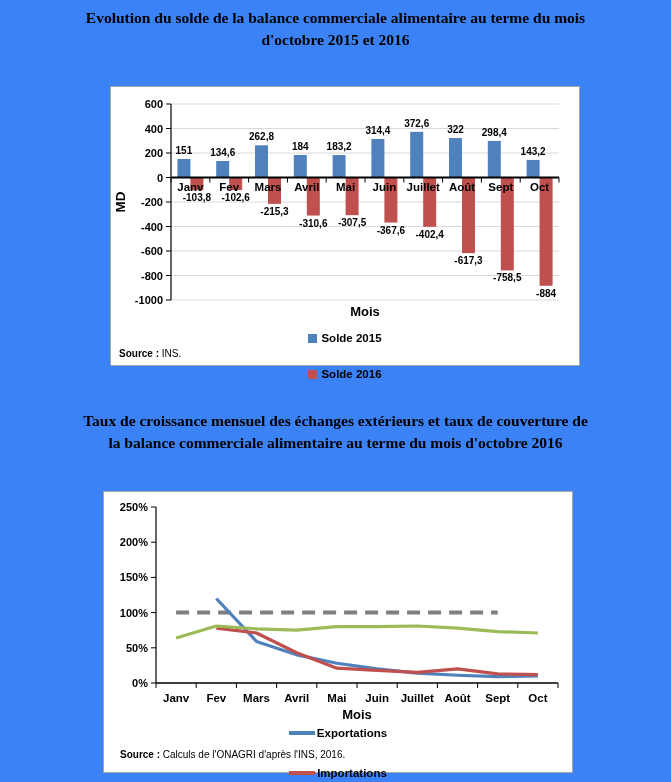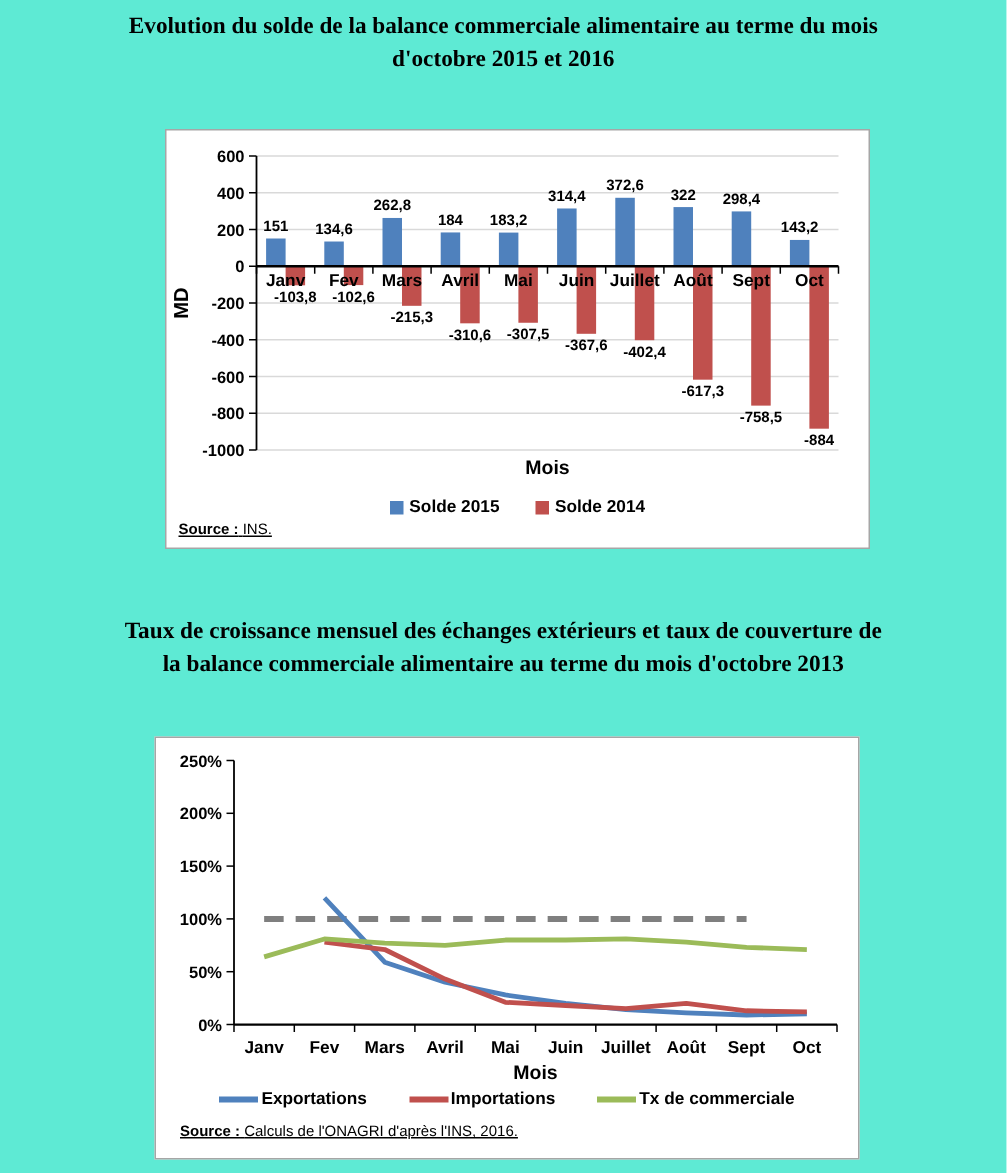--- a/index.html
+++ b/index.html
@@ -1,36 +1,36 @@
 <!DOCTYPE html>
 <html><head>
 <meta charset="utf-8">
 <style>
   html,body { margin:0; padding:0; background:#ffffff; }
   body { width:671px; height:782px; font-family:"Liberation Sans",sans-serif; color:#000; }
-  .page { position:relative; width:671px; height:782px; background:#5eead4; overflow:hidden; }
+  .page { position:relative; width:671px; height:782px; background:#3b82f6; overflow:hidden; }
   .chart-title {
     position:absolute; left:25px; right:25px; text-align:center;
     font-family:"Liberation Serif",serif; font-weight:bold; font-size:15.5px;
     line-height:1.45; white-space:pre-line; color:#000;
   }
   #title1 { top:7px; }
   #title2 { top:410px; }
   .frame { position:absolute; background:#fff; border:1px solid #a6a6a6; }
   #frame1 { left:110px; top:86px; width:468px; height:278px; }
   #frame2 { left:103px; top:491px; width:468px; height:280px; }
   .frame svg { position:absolute; left:0; top:0; display:block; }
-  .legend-row { position:absolute; left:0; right:0; display:flex; justify-content:center; align-items:center; }
+  .legend-row { position:absolute; left:0; right:0; display:flex; justify-content:center; align-items:center;flex-direction:column; }
   #legend1 { top:245px; gap:24px; }
   #legend2 { top:235px; gap:28px; }
   .legend-item { display:flex; align-items:center; }
   .legend-label { font-weight:bold; font-size:11.5px; white-space:nowrap; }
   .swatch-square { width:9px; height:9px; display:inline-block; margin-right:4px; }
   .swatch-line { width:26px; height:3.5px; display:inline-block; margin-right:2px; }
-  .source-line { position:absolute; font-size:10px; white-space:nowrap;text-decoration:underline; }
+  .source-line { position:absolute; font-size:10px; white-space:nowrap; }
   #source1 { left:8px; top:261px; }
   #source2 { left:16px; top:257px; }
   .source-line b { font-weight:bold; }
   svg text { font-family:"Liberation Sans",sans-serif; fill:#000; }
 </style>
 </head>
 <body>
 
 <div class="page">
 
@@ -131,31 +131,31 @@
         <text x="254" y="229" text-anchor="middle" font-size="13" font-weight="bold">Mois</text>
         <text x="14" y="115" text-anchor="middle" font-size="13.5" font-weight="bold" transform="rotate(-90 14 115)">MD</text>
       </svg>
     <div class="legend-row" id="legend1">
       <div class="legend-item">
         <span class="swatch-square" style="background: rgb(79, 129, 189);"></span>
         <span class="legend-label">Solde 2015</span>
       </div>
       <div class="legend-item">
         <span class="swatch-square" style="background: rgb(192, 80, 77);"></span>
-        <span class="legend-label">Solde 2014</span>
+        <span class="legend-label">Solde 2016</span>
       </div>
     </div>
     <div class="source-line" id="source1">
       <b>Source :</b>
       <span>INS.</span>
     </div>
   </div>
 
   <div class="chart-title" id="title2">Taux de croissance mensuel des échanges extérieurs et taux de couverture de
-la balance commerciale alimentaire au terme du mois d'octobre 2013</div>
+la balance commerciale alimentaire au terme du mois d'octobre 2016</div>
 
   <div class="frame" id="frame2">
     <svg id="svg2" width="468" height="232">
         <line x1="47" y1="191" x2="52" y2="191" stroke="#000" stroke-width="1"></line>
         <text x="44" y="195" text-anchor="end" font-size="11" font-weight="bold">0%</text>
         <line x1="47" y1="155.79999999999998" x2="52" y2="155.79999999999998" stroke="#000" stroke-width="1"></line>
         <text x="44" y="159.79999999999998" text-anchor="end" font-size="11" font-weight="bold">50%</text>
         <line x1="47" y1="120.6" x2="52" y2="120.6" stroke="#000" stroke-width="1"></line>
         <text x="44" y="124.6" text-anchor="end" font-size="11" font-weight="bold">100%</text>
         <line x1="47" y1="85.39999999999999" x2="52" y2="85.39999999999999" stroke="#000" stroke-width="1"></line>

